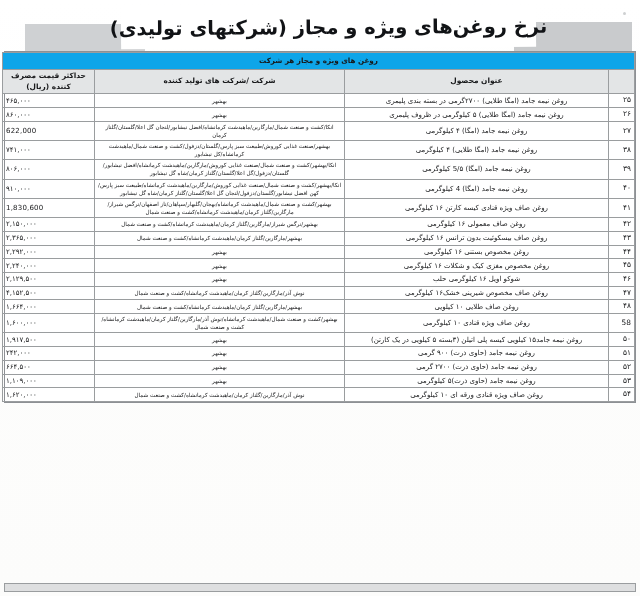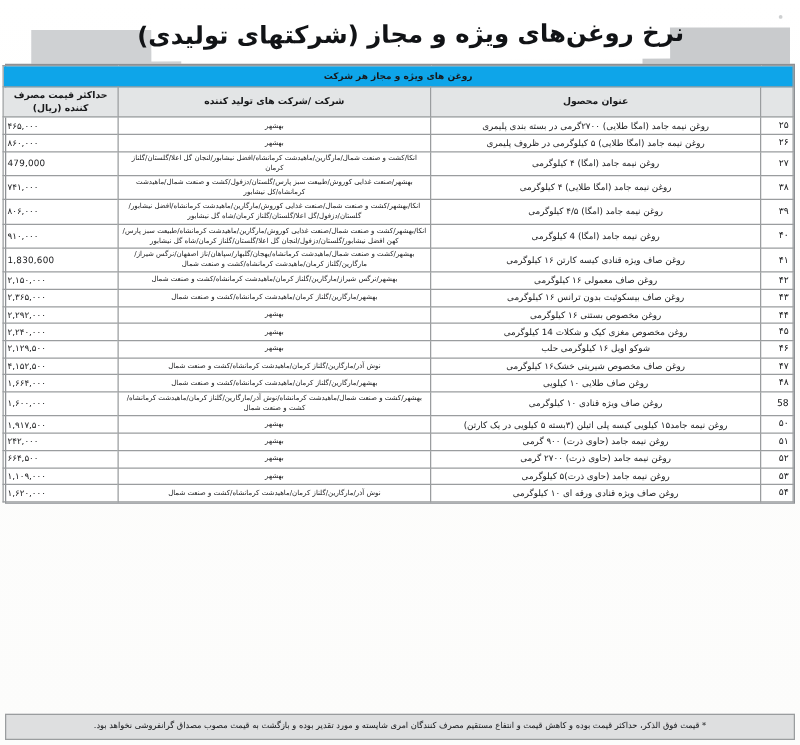--- a/index.html
+++ b/index.html
@@ -207,31 +207,31 @@
           <tr class="data-row">
             <td class="idx">۲۶</td>
             <td class="prod">روغن نیمه جامد (امگا طلایی) ۵ کیلوگرمی در ظروف پلیمری</td>
             <td class="comp">بهشهر</td>
             <td class="price">۸۶۰,۰۰۰</td>
           </tr>
           <tr class="data-row">
             <td class="idx">۲۷</td>
             <td class="prod">روغن نیمه جامد (امگا) ۴ کیلوگرمی</td>
             <td class="comp">انکا/کشت و صنعت شمال/مارگارین/ماهیدشت کرمانشاه/افضل نیشابور/لنجان گل اعلا/گلستان/گلناز کرمان</td>
-            <td class="price">479,000</td>
+            <td class="price">622,000</td>
           </tr>
           <tr class="data-row">
             <td class="idx">۳۸</td>
             <td class="prod">روغن نیمه جامد (امگا طلایی) ۴ کیلوگرمی</td>
             <td class="comp">بهشهر/صنعت غذایی کوروش/طبیعت سبز پارس/گلستان/دزفول/کشت و صنعت شمال/ماهیدشت کرمانشاه/کل نیشابور</td>
             <td class="price">۷۴۱,۰۰۰</td>
           </tr>
           <tr class="data-row">
             <td class="idx">۳۹</td>
-            <td class="prod">روغن نیمه جامد (امگا) ۴/۵ کیلوگرمی</td>
+            <td class="prod">روغن نیمه جامد (امگا) 5/۵ کیلوگرمی</td>
             <td class="comp">انکا/بهشهر/کشت و صنعت شمال/صنعت غذایی کوروش/مارگارین/ماهیدشت کرمانشاه/افضل نیشابور/گلستان/دزفول/گل اعلا/گلستان/گلناز کرمان/شاه گل نیشابور</td>
             <td class="price">۸۰۶,۰۰۰</td>
           </tr>
           <tr class="data-row">
             <td class="idx">۴۰</td>
             <td class="prod">روغن نیمه جامد (امگا) 4 کیلوگرمی</td>
             <td class="comp">انکا/بهشهر/کشت و صنعت شمال/صنعت غذایی کوروش/مارگارین/ماهیدشت کرمانشاه/طبیعت سبز پارس/کهن افضل نیشابور/گلستان/دزفول/لنجان گل اعلا/گلستان/گلناز کرمان/شاه گل نیشابور</td>
             <td class="price">۹۱۰,۰۰۰</td>
           </tr>
           <tr class="data-row">
@@ -253,21 +253,21 @@
             <td class="price">۲,۳۶۵,۰۰۰</td>
           </tr>
           <tr class="data-row">
             <td class="idx">۴۴</td>
             <td class="prod">روغن مخصوص بستنی ۱۶ کیلوگرمی</td>
             <td class="comp">بهشهر</td>
             <td class="price">۲,۲۹۲,۰۰۰</td>
           </tr>
           <tr class="data-row">
             <td class="idx">۴۵</td>
-            <td class="prod">روغن مخصوص مغزی کیک و شکلات 14 کیلوگرمی</td>
+            <td class="prod">روغن مخصوص مغزی کیک و شکلات ۱۶ کیلوگرمی</td>
             <td class="comp">بهشهر</td>
             <td class="price">۲,۲۴۰,۰۰۰</td>
           </tr>
           <tr class="data-row">
             <td class="idx">۴۶</td>
             <td class="prod">شوکو اویل ۱۶ کیلوگرمی حلب</td>
             <td class="comp">بهشهر</td>
             <td class="price">۲,۱۲۹,۵۰۰</td>
           </tr>
           <tr class="data-row">
@@ -316,16 +316,15 @@
             <td class="idx">۵۴</td>
             <td class="prod">روغن صاف ویژه قنادی ورقه ای ۱۰ کیلوگرمی</td>
             <td class="comp">نوش آذر/مارگارین/گلناز کرمان/ماهیدشت کرمانشاه/کشت و صنعت شمال</td>
             <td class="price">۱,۶۲۰,۰۰۰</td>
           </tr>
         </tbody>
     </table>
   </div>
 
   <div class="notes">
-    <div class="note-line">* قیمت فوق الذکر، حداکثر قیمت بوده و کاهش قیمت و انتفاع مستقیم مصرف کنندگان امری شایسته و مورد تقدیر بوده و بازگشت به قیمت مصوب مصداق گرانفروشی نخواهد بود.</div>
   </div>
 
 </div>
 
 </body></html>

